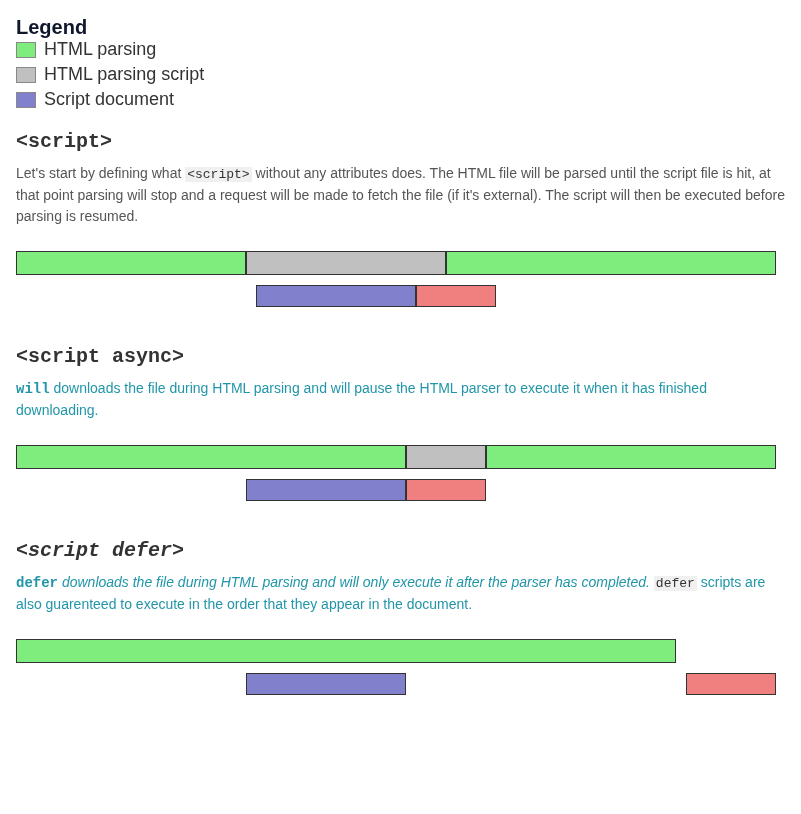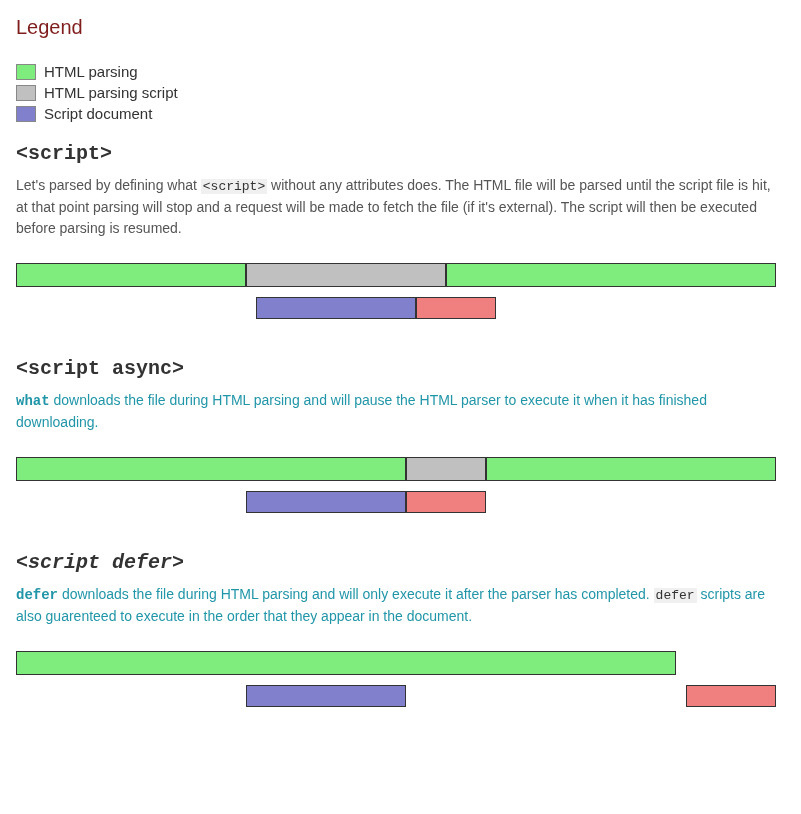--- a/index.html
+++ b/index.html
@@ -8,43 +8,43 @@
       font-size: 14px;
       background: #fff;
       color: #333;
       padding: 16px;
       width: 801px;
     }
 
     
     .legend-title {
       font-size: 20px;
-      font-weight: normal;
-      color: #7f1d1d;
-      margin-bottom: 24px;
+      font-weight: bold;
+      color: #0f172a;
+      margin-bottom: 0;
     }
     .legend-items {
       display: flex;
       flex-direction: column;
       gap: 4px;
       margin-bottom: 20px;
     }
     .legend-item {
       display: flex;
       align-items: center;
       gap: 8px;
     }
     .legend-box {
       width: 20px;
       height: 16px;
       border: 1px solid #888;
       flex-shrink: 0;
     }
     .legend-label {
-      font-size: 15px;
+      font-size: 18px;
     }
 
     
     .section-heading {
       font-family: 'Courier New', monospace;
       font-size: 20px;
       font-weight: bold;
       margin-bottom: 10px;
       margin-top: 8px;
     }
@@ -106,21 +106,21 @@
       <div class="legend-box bar-blue"></div>
       <span class="legend-label">Script document</span>
     </div>
   </div>
 </div>
 
 <div>
   <div class="section-heading" style="font-family: 'Courier New', monospace;">&lt;script&gt;</div>
 
   <p class="desc">
-    <span>Let's parsed by defining what </span>
+    <span>Let's start by defining what </span>
     <span class="code-inline">&lt;script&gt;</span>
     <span> without any attributes does. The HTML
       file will be parsed until the script file is hit, at that point parsing will stop and a
       request will be made to fetch the file (if it's external). The script will then be
       executed before parsing is resumed.</span>
   </p>
 
   <div class="diagram">
 
     <div class="bar bar-green" style="top:10px; left:0px; width:230px; height:24px;"></div>
@@ -132,21 +132,21 @@
     <div class="bar bar-blue" style="top:44px; left:240px; width:160px; height:22px;"></div>
 
     <div class="bar bar-pink" style="top:44px; left:400px; width:80px; height:22px;"></div>
   </div>
 </div>
 
 <div>
   <div class="section-heading" style="font-family: 'Courier New', monospace;">&lt;script async&gt;</div>
 
   <p class="desc">
-    <span class="keyword" style="color:#2196a8; font-family:'Courier New',monospace; font-weight:bold;">what</span>
+    <span class="keyword" style="color:#2196a8; font-family:'Courier New',monospace; font-weight:bold;">will</span>
     <span style="color:#2196a8;"> downloads the file during HTML parsing and will pause the HTML
     parser to execute it when it has finished downloading.</span>
   </p>
 
   <div class="diagram">
 
     <div class="bar bar-green" style="top:10px; left:0px; width:390px; height:24px;"></div>
 
     <div class="bar bar-gray" style="top:10px; left:390px; width:80px; height:24px;"></div>
 
@@ -156,21 +156,21 @@
 
     <div class="bar bar-pink" style="top:44px; left:390px; width:80px; height:22px;"></div>
   </div>
 </div>
 
 <div>
   <div class="section-heading" style="font-family: 'Courier New', monospace; font-style: italic;">&lt;script defer&gt;</div>
 
   <p class="desc">
     <span class="keyword" style="color:#2196a8; font-family:'Courier New',monospace; font-weight:bold;">defer</span>
-    <span style="color:#2196a8;"> downloads the file during HTML parsing and will only execute it after
+    <span style="color:#2196a8;font-style:italic;"> downloads the file during HTML parsing and will only execute it after
     the parser has completed. </span>
     <span class="code-inline">defer</span>
     <span style="color:#2196a8;"> scripts are also guarenteed to execute in
     the order that they appear in the document.</span>
   </p>
 
   <div class="diagram" style="height:90px;">
 
     <div class="bar bar-green" style="top:10px; left:0px; width:660px; height:24px;"></div>
 

